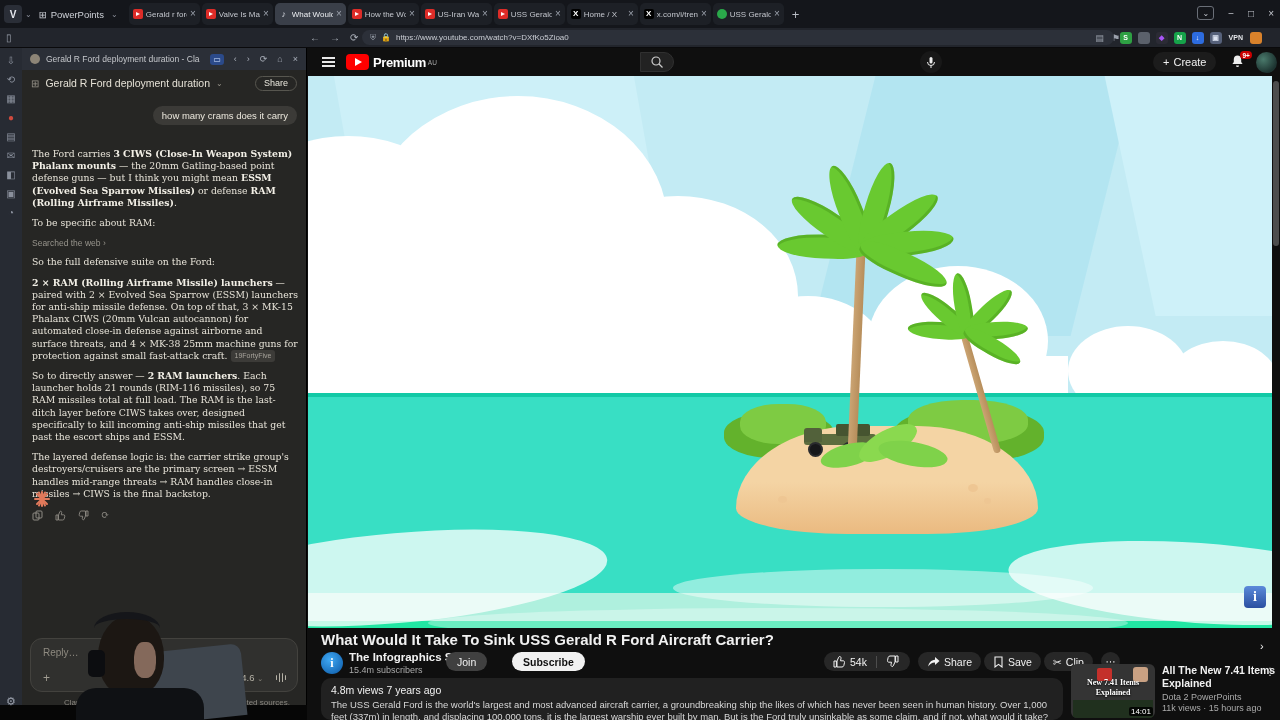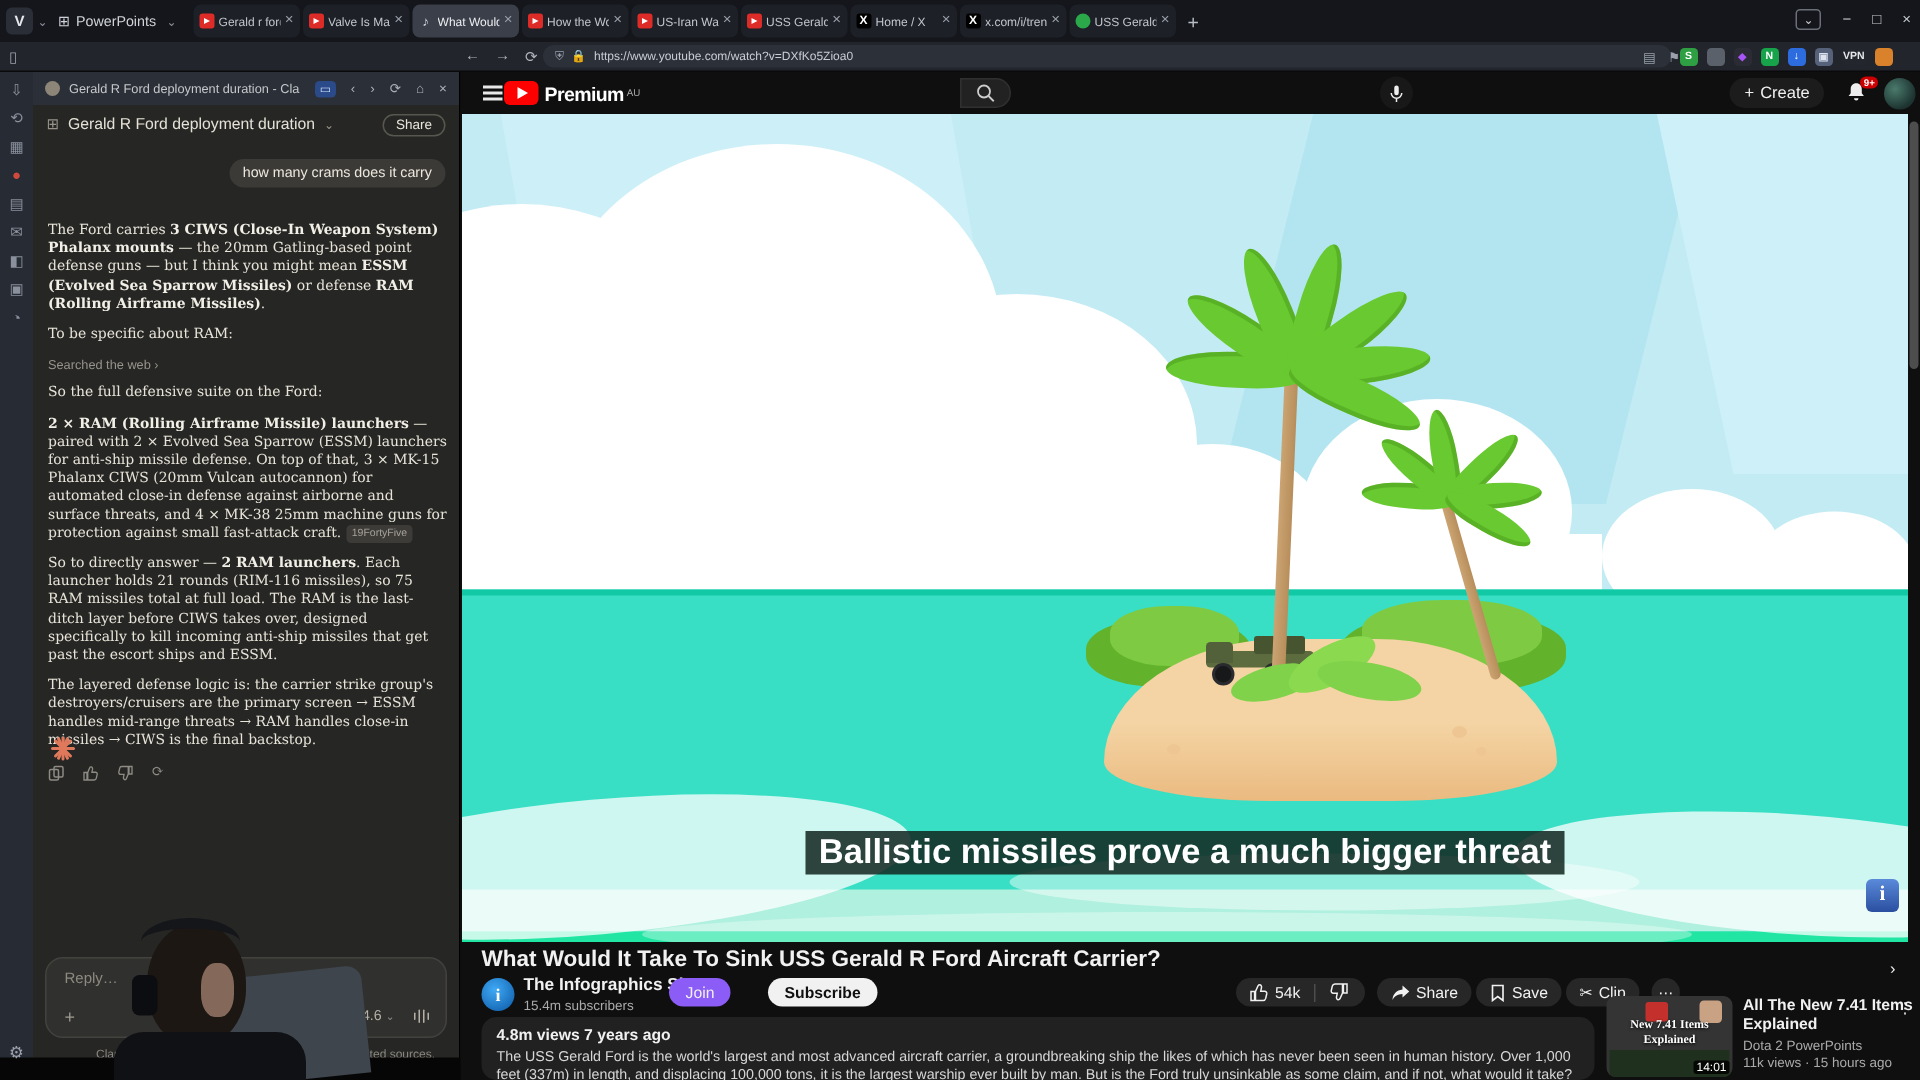--- a/index.html
+++ b/index.html
@@ -80,21 +80,21 @@
 .cam-face{position:absolute;left:74px;top:30px;width:22px;height:36px;background:#84695b;border-radius:42%;}
 .cam-band{position:absolute;left:34px;top:0px;width:66px;height:32px;border-top:7px solid #15161a;border-radius:50%;}
 .cam-cup{position:absolute;left:28px;top:38px;width:17px;height:27px;background:#0c0d10;border-radius:5px;}
 .cam-body{position:absolute;left:16px;top:76px;width:128px;height:42px;background:#0f1114;border-radius:20px 20px 0 0;}
 
 
 .yt{position:absolute;left:308px;top:48px;width:972px;height:672px;background:#0f0f0f;}
 .masthead{position:absolute;left:0;top:0;width:100%;height:28px;background:#0f0f0f;}
 .burger{position:absolute;left:14px;top:9px;width:13px;}
 .burger i{display:block;height:1.5px;background:#e8e8e8;margin-bottom:2.5px;}
-.ytlogo{position:absolute;left:28px;top:6px;display:flex;align-items:center;}
+.ytlogo{position:absolute;left:38px;top:6px;display:flex;align-items:center;}
 .ytplay{width:23px;height:16px;background:#f00;border-radius:4px;position:relative;}
 .ytplay::after{content:"";position:absolute;left:9px;top:4px;border-left:7px solid #fff;border-top:4px solid transparent;border-bottom:4px solid transparent;}
 .ytword{color:#fff;font-size:13px;font-weight:bold;letter-spacing:-0.4px;margin-left:4px;margin-top:1px;}
 .ytregion{color:#aaa;font-size:6.5px;margin-left:2px;}
 .searchgroup{position:absolute;left:332px;top:4px;display:flex;}
 .searchbox{width:236px;height:20px;background:#121212;border:1px solid #303030;border-right:none;border-radius:10px 0 0 10px;display:flex;align-items:center;padding-left:12px;color:#8a8a8a;font-size:10.5px;}
 .searchbtn{width:34px;height:20px;background:#222;border:1px solid #303030;border-radius:0 10px 10px 0;display:flex;align-items:center;justify-content:center;}
 .micbtn{position:absolute;left:612px;top:3px;width:22px;height:22px;border-radius:50%;background:#181818;display:flex;align-items:center;justify-content:center;}
 .createbtn{position:absolute;left:845px;top:4px;height:20px;border-radius:10px;background:#1c1c1c;color:#f1f1f1;font-size:11px;display:flex;align-items:center;padding:0 10px;gap:4px;}
 .bell{position:absolute;left:922px;top:6px;}
@@ -125,27 +125,27 @@
 .caps{position:absolute;left:0;top:478px;width:100%;text-align:center;z-index:10;}
 .capline{display:inline-block;background:rgba(17,38,31,0.86);color:#fff;font-size:23px;font-weight:bold;padding:0 9px 2px;line-height:27px;}
 .wm{position:absolute;left:936px;top:510px;width:22px;height:22px;border-radius:4px;background:linear-gradient(#5b8ada,#2a4fa0);color:#fff;font-weight:bold;font-size:14px;font-family:"Liberation Serif",serif;display:flex;align-items:center;justify-content:center;z-index:11;}
 
 
 .vtitle{position:absolute;left:13px;top:583px;font-size:15px;font-weight:bold;color:#f1f1f1;}
 .chavatar{position:absolute;left:13px;top:604px;width:22px;height:22px;border-radius:50%;background:radial-gradient(circle at 40% 35%,#3fa9f5,#0b57a4);color:#fff;font-size:12px;font-weight:bold;font-family:"Liberation Serif",serif;display:flex;align-items:center;justify-content:center;}
 .chname{position:absolute;left:41px;top:603px;font-size:11.5px;font-weight:bold;color:#f1f1f1;}
 .chcheck{color:#aaa;font-size:8px;}
 .chsubs{position:absolute;left:41px;top:617px;font-size:9px;color:#aaa;}
-.joinbtn{position:absolute;left:138px;top:604px;height:19px;border-radius:10px;background:#8b5cf6;color:#f1f1f1;font-size:10.5px;display:flex;align-items:center;padding:0 11px;}
+.joinbtn{position:absolute;left:138px;top:604px;height:19px;border-radius:10px;background:#404040;color:#f1f1f1;font-size:10.5px;display:flex;align-items:center;padding:0 11px;}
 .subbtn{position:absolute;left:180px;top:604px;height:19px;border-radius:10px;background:#f1f1f1;color:#0f0f0f;font-size:10.5px;font-weight:bold;display:flex;align-items:center;padding:0 11px;margin-left:24px;}
 .actpill{position:absolute;top:604px;height:19px;border-radius:10px;background:#272727;color:#f1f1f1;font-size:10.5px;display:flex;align-items:center;gap:4px;padding:0 9px;}
 .actdiv{width:1px;height:12px;background:#4d4d4d;margin:0 5px;}
 .morebtn{position:absolute;top:604px;width:19px;height:19px;border-radius:50%;background:#272727;color:#f1f1f1;display:flex;align-items:center;justify-content:center;font-size:10px;}
 .descbox{position:absolute;left:13px;top:630px;width:742px;height:42px;background:#212121;border-radius:10px;padding:6px 10px;overflow:hidden;}
-.descmeta{font-size:10.5px;font-weight:bold;color:#f1f1f1;margin-bottom:3px;}
+.descmeta{font-size:10.5px;font-weight:normal;color:#f1f1f1;margin-bottom:3px;}
 .desctext{font-size:9.5px;color:#d7d7d7;line-height:11.5px;}
 
 
 .chiprow{position:absolute;left:763px;top:590px;width:186px;height:20px;display:flex;gap:6px;overflow:hidden;}
 .chip{height:20px;border-radius:6px;background:#272727;color:#f1f1f1;font-size:10px;display:flex;align-items:center;padding:0 7px;white-space:nowrap;}
 .chip-on{background:#f1f1f1;color:#0f0f0f;font-weight:bold;}
 .chiparrow{position:absolute;left:952px;top:592px;color:#f1f1f1;font-size:11px;}
 .thumb{position:absolute;left:763px;top:616px;width:84px;height:54px;border-radius:6px;background:#343434;overflow:hidden;}
 .thumb .tred{position:absolute;left:26px;top:4px;width:15px;height:13px;background:#c4302b;border-radius:2px;}
 .thumb .tface{position:absolute;left:62px;top:3px;width:15px;height:15px;border-radius:3px;background:#c9a183;}
@@ -455,21 +455,20 @@
         <div class="leaf" style="width: 64px; height: 17px; left: 656px; top: 248px; transform: rotate(-4deg);"></div>
         <div class="leaf" style="width: 64px; height: 17px; left: 656px; top: 248px; transform: rotate(30deg);"></div>
       </div>
     <div class="baseleaves">
       <div class="bleaf" style="left:0px;top:16px;width:58px;height:22px;transform:rotate(-14deg);"></div>
       <div class="bleaf" style="left:36px;top:2px;width:64px;height:26px;transform:rotate(-28deg);background:#8ad94f;"></div>
       <div class="bleaf" style="left:58px;top:14px;width:70px;height:24px;transform:rotate(10deg);"></div>
     </div>
 
     <div class="caps">
-      <div><span class="capline">Ballistic missiles prove a much bigger threat</span></div>
     </div>
     <div class="wm">i</div>
   </div>
 
   <div class="vtitle">What Would It Take To Sink USS Gerald R Ford Aircraft Carrier?</div>
   <div class="chavatar">i</div>
   <div class="chname"><span>The Infographics Show</span> <span class="chcheck">✓</span></div>
   <div class="chsubs">15.4m subscribers</div>
   <div class="joinbtn">Join</div>
   <div class="subbtn">Subscribe</div>

